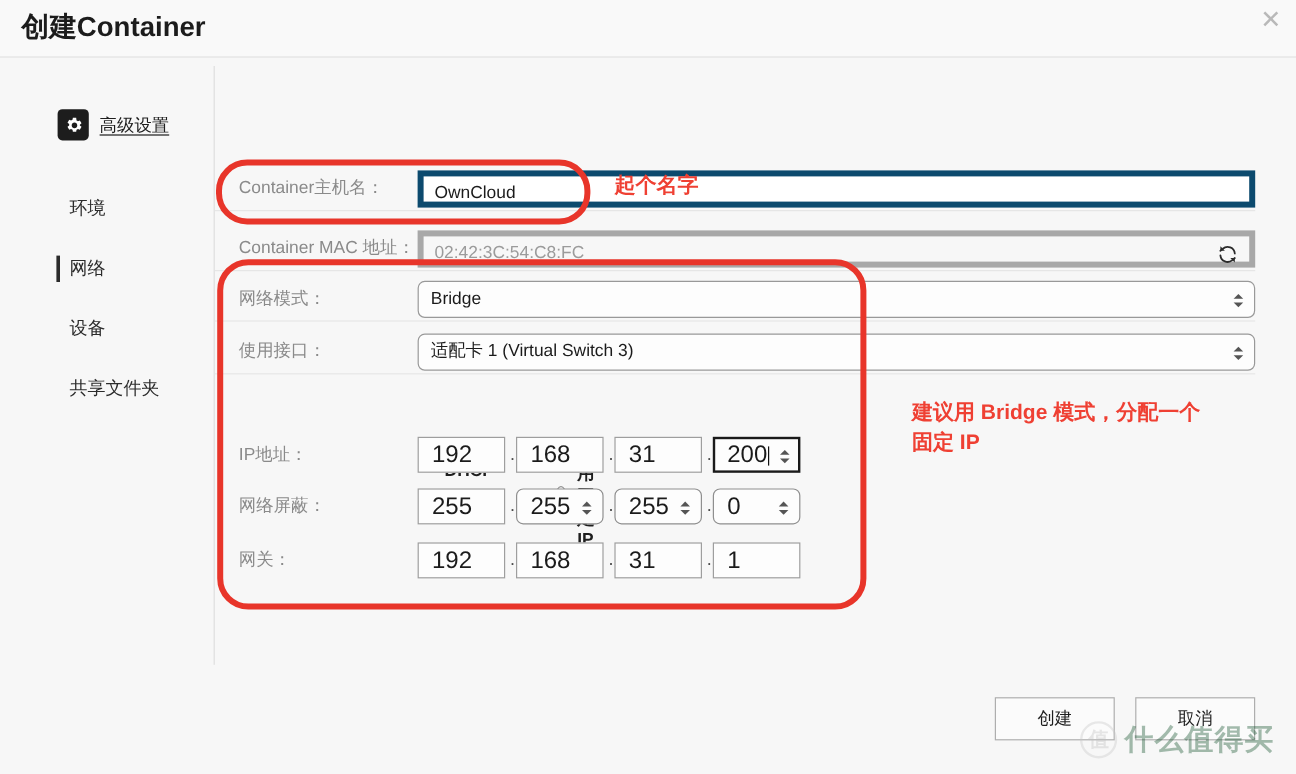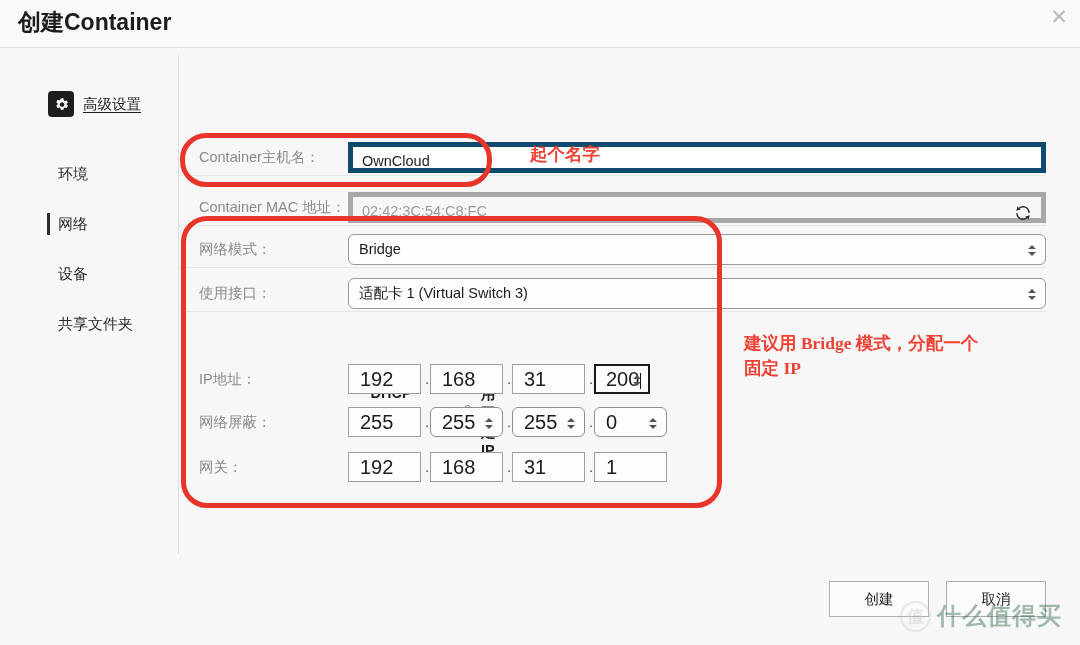--- a/index.html
+++ b/index.html
@@ -267,21 +267,21 @@
     </div>
 
     <div class="row" style="top:313px; height:45px;">
       <div class="row-label">IP地址：</div>
       <div class="octet" style="left:169px; top:3px; width:73px;">192</div>
       <div class="dot" style="left:246px; top:3px;">.</div>
       <div class="octet" style="left:251px; top:3px; width:73px;">168</div>
       <div class="dot" style="left:328px; top:3px;">.</div>
       <div class="octet" style="left:333px; top:3px; width:73px;">31</div>
       <div class="dot" style="left:410px; top:3px;">.</div>
-      <div class="octet focused" style="left:415px; top:3px; width:56px;">
+      <div class="octet focused" style="left:415px; top:3px; width:73px;">
         <span>200</span><span class="caret"></span>
         <span class="stepper" style="right:6px; top:4px;">
           <span class="tri-up sm"></span>
             <span class="tri-dn sm"></span>
         </span>
       </div>
     </div>
 
     <div class="row" style="top:356px; height:45px;">
       <div class="row-label">网络屏蔽：</div>
@@ -321,22 +321,22 @@
       <div class="octet" style="left:333px; top:3px; width:73px;">31</div>
       <div class="dot" style="left:410px; top:3px;">.</div>
       <div class="octet" style="left:415px; top:3px; width:73px;">1</div>
     </div>
 
   </div>
 
   <div class="red-box" style="left:180px; top:133px; width:312px; height:54px;"></div>
   <div class="red-box" style="left:181px; top:216px; width:541px; height:292px;"></div>
 
-  <div class="red-note" style="left:530px; top:142px;">起个名字</div>
-  <div class="red-note" style="left:744px; top:331px;font-family:Liberation Serif, serif;">建议用 Bridge 模式，分配一个
+  <div class="red-note" style="left:512px; top:142px;">起个名字</div>
+  <div class="red-note" style="left:760px; top:331px;">建议用 Bridge 模式，分配一个
 固定 IP</div>
 
   <div class="footer-btn" style="left:829px; top:581px;">创建</div>
   <div class="footer-btn" style="left:946px; top:581px;">取消</div>
 
   <div class="watermark">
     <div class="wm-logo">值</div>
     <div class="wm-text">什么值得买</div>
   </div>
 

